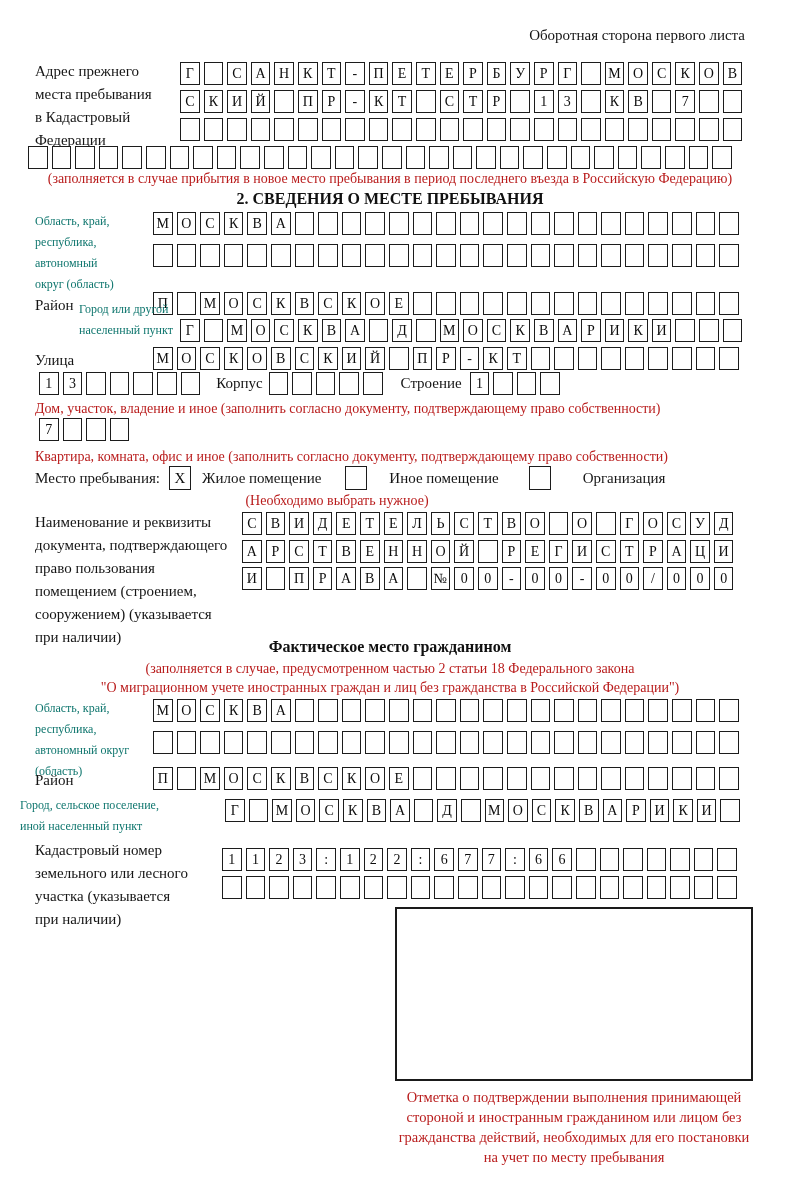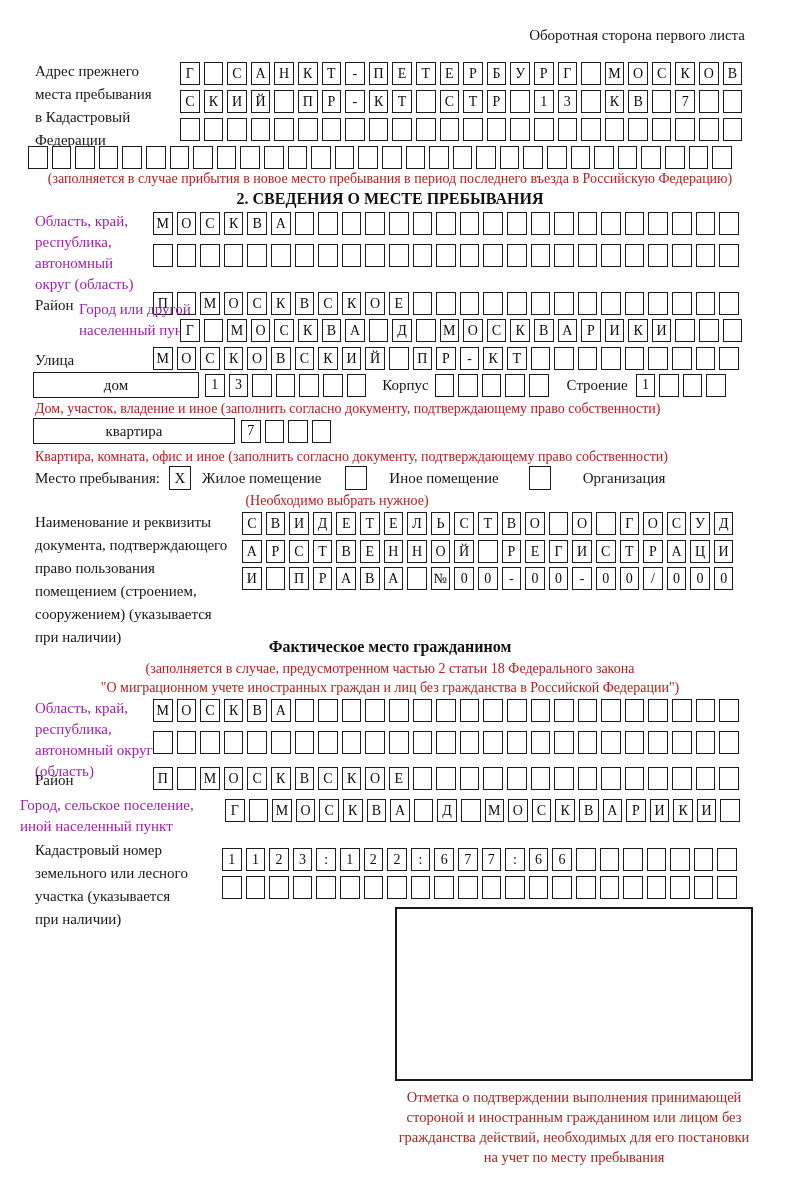--- a/index.html
+++ b/index.html
@@ -4,21 +4,21 @@
 <style>
   html,body{margin:0;padding:0;}
   body{
     width:800px;height:1180px;position:relative;overflow:hidden;
     background:#ffffff;color:#111;
     font-family:"Liberation Serif","DejaVu Serif",serif;
   }
   .abs{position:absolute;}
   .ml{white-space:pre-line;}
   .label{font-size:15px;line-height:23px;color:#151515;}
-  .label2{font-size:15px;line-height:21px;color:#a21caf;}
+  .label2{font-size:12px;line-height:21px;color:#0f766e;}
   .cellrow{display:flex;gap:4px;}
   .cell{
     flex:0 0 19.6px;width:19.6px;height:23px;box-sizing:border-box;
     border:1.6px solid #1c1c1c;background:#fff;
     display:flex;align-items:center;justify-content:center;
     font-size:14px;font-weight:400;color:#0d0d0d;
   }
   .checkbox .cell{flex:0 0 22px;width:22px;height:24px;font-size:15px;}
   .widebox{
     box-sizing:border-box;border:1.6px solid #1c1c1c;height:26px;
@@ -295,21 +295,20 @@
     <span class="cell"></span>
     <span class="cell"></span>
     <span class="cell"></span>
     <span class="cell"></span>
     <span class="cell"></span>
     <span class="cell"></span>
     <span class="cell"></span>
   </div>
 
 <div class="abs inline-flex-row" style="left:33px;top:372px;">
-  <div class="widebox" style="width:166px;">дом</div>
   <div class="cellrow small-gap">
       <span class="cell">1</span>
       <span class="cell">3</span>
       <span class="cell"></span>
       <span class="cell"></span>
       <span class="cell"></span>
       <span class="cell"></span>
       <span class="cell"></span>
     </div>
   <span class="label" style="margin-left:16px;">Корпус</span>
@@ -324,21 +323,20 @@
   <div class="cellrow" style="margin-left:8px;">
       <span class="cell">1</span>
       <span class="cell"></span>
       <span class="cell"></span>
       <span class="cell"></span>
     </div>
 </div>
 <div class="abs caption" style="left:35px;top:401px;width:730px;">Дом, участок, владение и иное (заполнить согласно документу, подтверждающему право собственности)</div>
 
 <div class="abs inline-flex-row" style="left:33px;top:418px;">
-  <div class="widebox" style="width:202px;">квартира</div>
   <div class="cellrow small-gap">
       <span class="cell">7</span>
       <span class="cell"></span>
       <span class="cell"></span>
       <span class="cell"></span>
     </div>
 </div>
 <div class="abs caption" style="left:35px;top:449px;width:730px;">Квартира, комната, офис и иное (заполнить согласно документу, подтверждающему право собственности)</div>
 
 <div class="abs inline-flex-row" style="left:35px;top:466px;">

